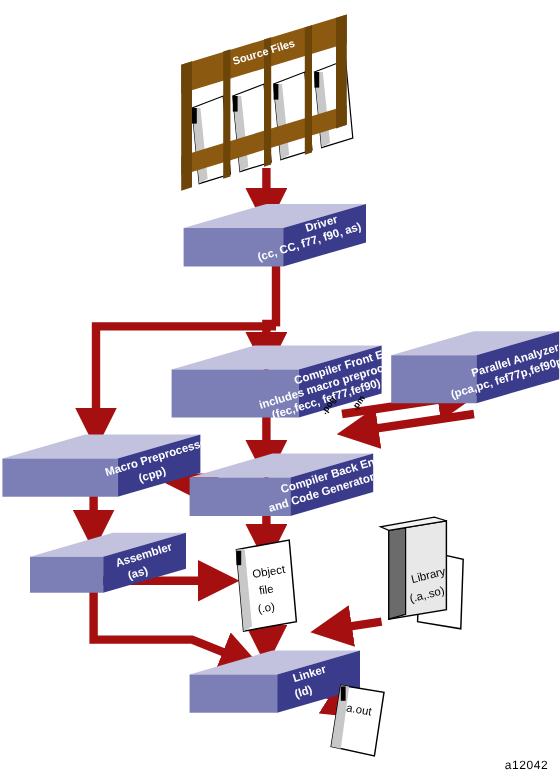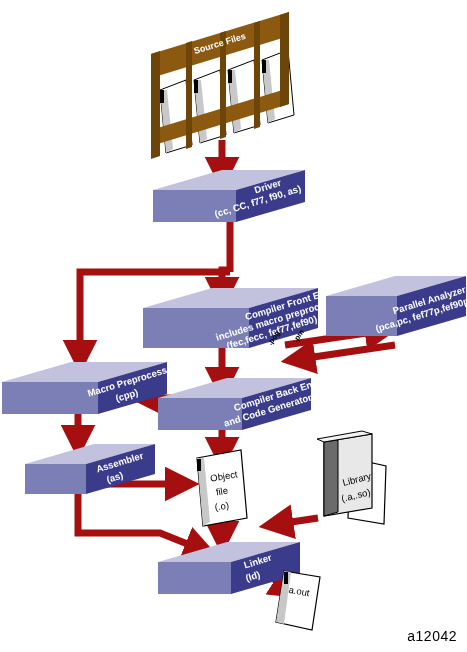--- a/index.html
+++ b/index.html
@@ -54,21 +54,21 @@
     font-size: 7.5px;
     font-weight: bold;
     text-anchor: middle;
     dominant-baseline: middle;
   }
   .figure-id {
     position: absolute;
     right: 10px;
     bottom: 8px;
     font-family: "Liberation Sans", sans-serif;
-    font-size: 14px;
+    font-size: 10px;
     color: #000000;
     letter-spacing: 0.5px;
   }
 </style>
 </head>
 <body>
 
 <div id="diagram-root">
 
   <svg id="diagram-svg" viewBox="0 0 467 652">

